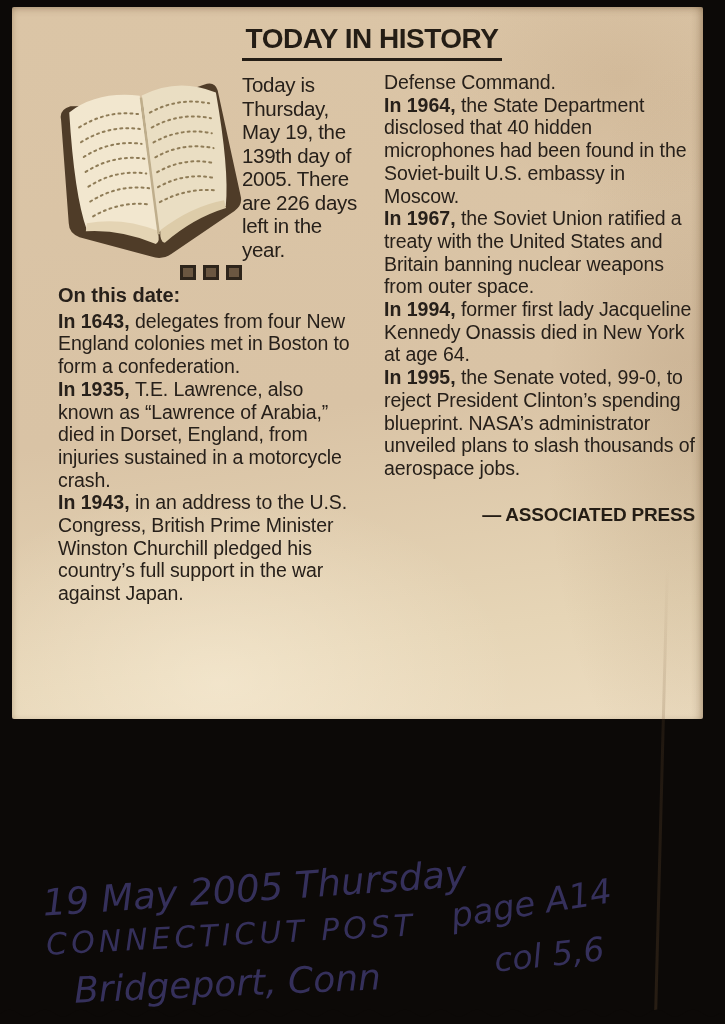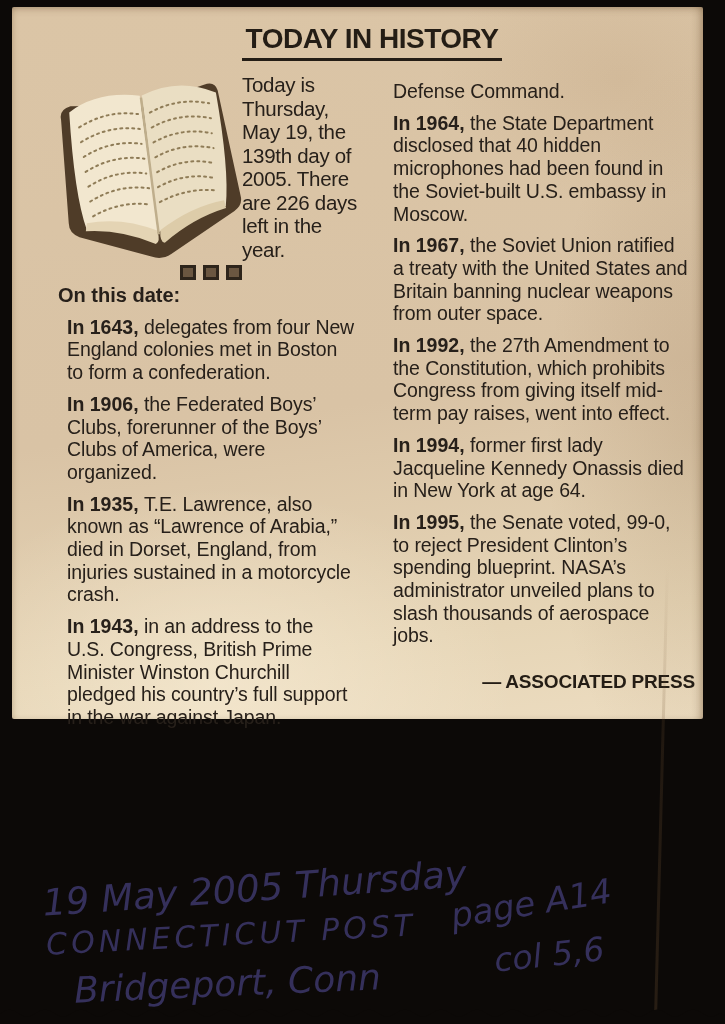--- a/index.html
+++ b/index.html
@@ -32,21 +32,21 @@
   .col-right { position:absolute; left:372px; top:64px; width:313px; }
   .intro-row { display:flex;justify-content:center; }
   .book { flex:0 0 184px; }
   .intro-text {
     width:122px; font-size:20.5px; line-height:23.5px; color:#27201a;
     padding-top:6px; letter-spacing:-0.3px;
   }
   .squares-row { display:flex; gap:7px; margin:4px 0 3px 122px; }
   .square { width:16px; height:15px; background:#6b5741; border:3px solid #2e251b; box-sizing:border-box; }
   .date-heading { font-weight:bold; font-size:20px; color:#27201a; margin:4px 0 3px; line-height:22.7px; }
-  .entry { margin:9px; font-size:19.5px; line-height:22.7px; color:#27201a; letter-spacing:-0.1px; }
+  .entry { margin:0; font-size:19.5px; line-height:22.7px; color:#27201a; letter-spacing:-0.1px; }
   .entry b { letter-spacing:0; }
   .attribution {
     text-align:right; font-weight:bold; font-size:19px; color:#241d15;
     margin-top:24px; padding-right:2px; letter-spacing:-0.2px;
   }
   .hw {
     position:absolute; color:#35305b; font-style:italic; white-space:nowrap;
     font-family:"DejaVu Sans", sans-serif;
   }
   .hw-date  { left:30px;  top:860px; font-size:37px; transform:rotate(-4deg); }
@@ -97,32 +97,30 @@
 
     <div class="squares-row">
       <div class="square"></div>
       <div class="square"></div>
       <div class="square"></div>
     </div>
 
     <p class="date-heading">On this date:</p>
     <div>
         <p class="entry"><b>In 1643, </b>delegates from four New England colonies met in Boston to form a confederation.</p>
-        <p class="entry"><b>In 1906, </b>the Federated Boys’ Clubs, forerunner of the Boys’ Clubs of America, were organized.</p>
         <p class="entry"><b>In 1935, </b>T.E. Lawrence, also known as “Lawrence of Arabia,” died in Dorset, England, from injuries sustained in a motorcycle crash.</p>
         <p class="entry"><b>In 1943, </b>in an address to the U.S. Congress, British Prime Minister Winston Churchill pledged his country’s full support in the war against Japan.</p>
       </div>
   </div>
 
   <div class="col-right">
     <div>
         <p class="entry">Defense Command.</p>
         <p class="entry"><b>In 1964, </b>the State Department disclosed that 40 hidden microphones had been found in the Soviet-built U.S. embassy in Moscow.</p>
         <p class="entry"><b>In 1967, </b>the Soviet Union ratified a treaty with the United States and Britain banning nuclear weapons from outer space.</p>
-        <p class="entry"><b>In 1992, </b>the 27th Amendment to the Constitution, which prohibits Congress from giving itself mid-term pay raises, went into effect.</p>
         <p class="entry"><b>In 1994, </b>former first lady Jacqueline Kennedy Onassis died in New York at age 64.</p>
         <p class="entry"><b>In 1995, </b>the Senate voted, 99-0, to reject President Clinton’s spending blueprint. NASA’s administrator unveiled plans to slash thousands of aerospace jobs.</p>
       </div>
     <p class="attribution">— ASSOCIATED PRESS</p>
   </div>
 
   <div class="crease"></div>
 
   <span class="hw hw-date">19 May 2005 Thursday</span>
   <span class="hw hw-page">page A14</span>

